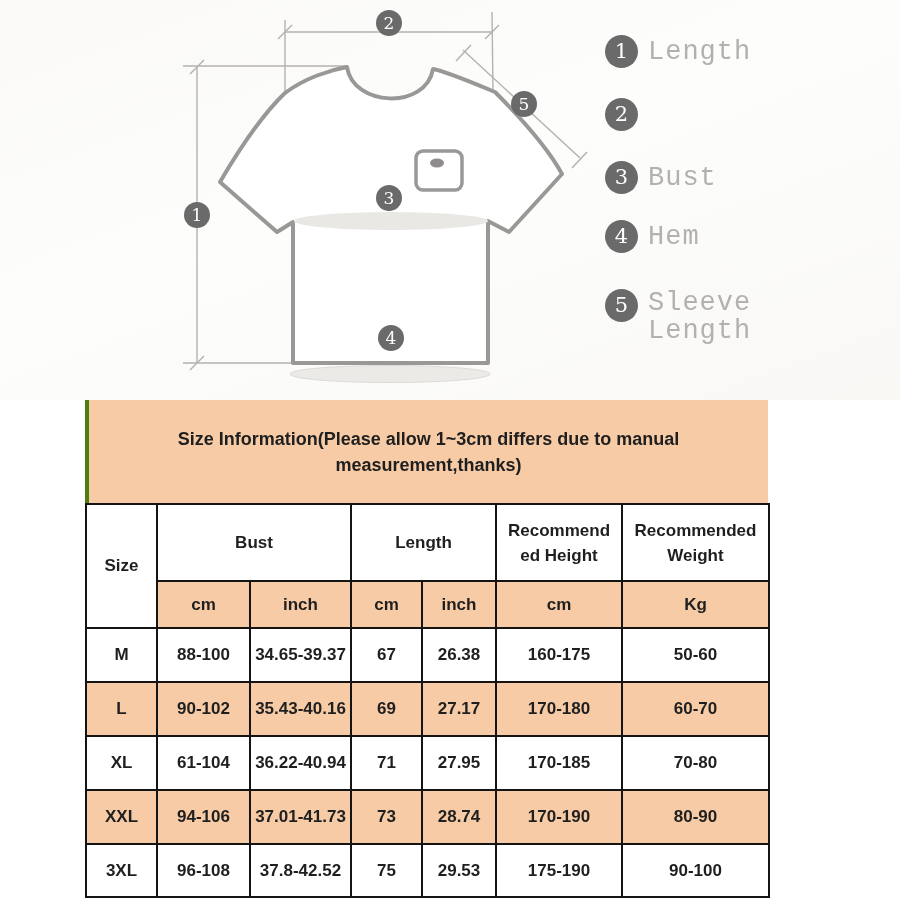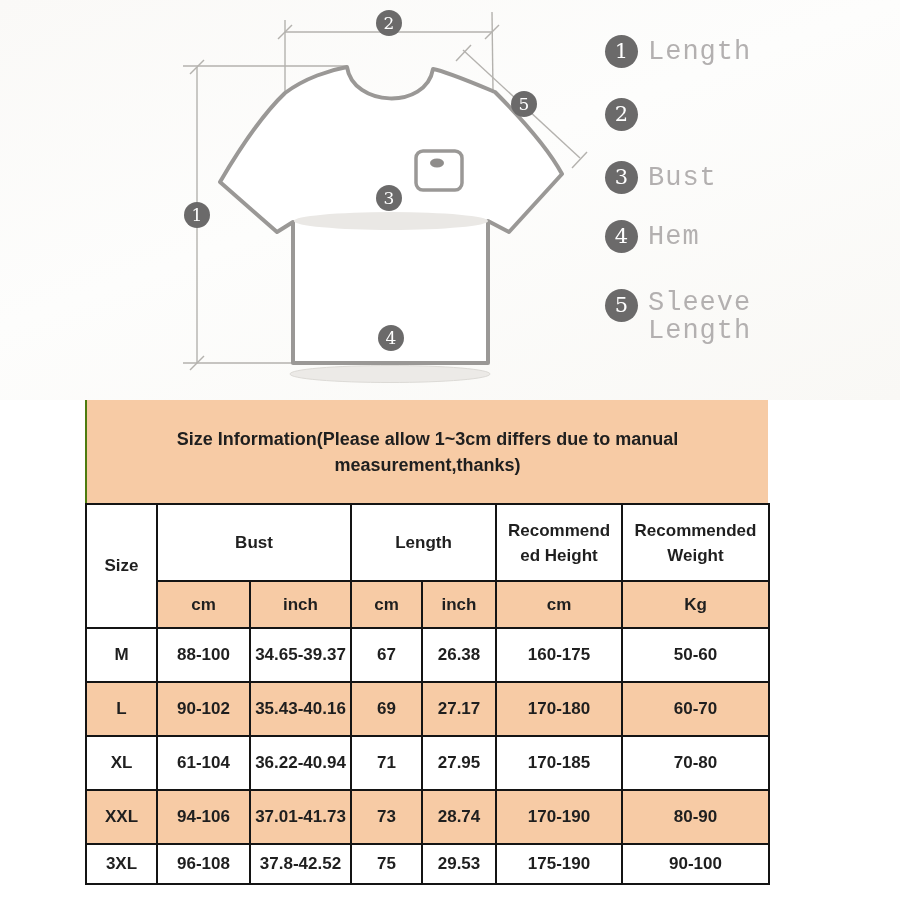--- a/index.html
+++ b/index.html
@@ -65,21 +65,21 @@
 
   
   .size-table-wrap {
     position: absolute;
     left: 85px; top: 400px;
     width: 683px;
   }
   .banner {
     width: 683px; height: 103px;
     background: #f7cba5;
-    border-left: 2px solid #4d7c0f;
+    border-left: 4px solid #4d7c0f;
     display: flex;
     align-items: center;
     justify-content: center;
     text-align: center;
     font-weight: bold;
     font-size: 18px;
     line-height: 26px;
     color: #1f1f1f;
     white-space: pre-line;
   }
@@ -94,21 +94,21 @@
     font-weight: bold;
     font-size: 17px;
     color: #1f1f1f;
     text-align: center;
     vertical-align: middle;
     padding: 0;
   }
   tr.r-head1 { height: 77px; }
   tr.r-units { height: 47px; }
   tr.r-data  { height: 54px; }
-  tr.r-data.last { height: 40px; margin-left: 23px; }
+  tr.r-data.last { height: 53px; margin-left: 23px; }
   th.left-wrap {
     text-align: left;
     padding-left: 7px;
     white-space: pre-line;
     line-height: 25px;
   }
   .peach { background: #f7cba5; }
   tr.shaded td { background: #f7cba5; }
 </style>
 </head>

